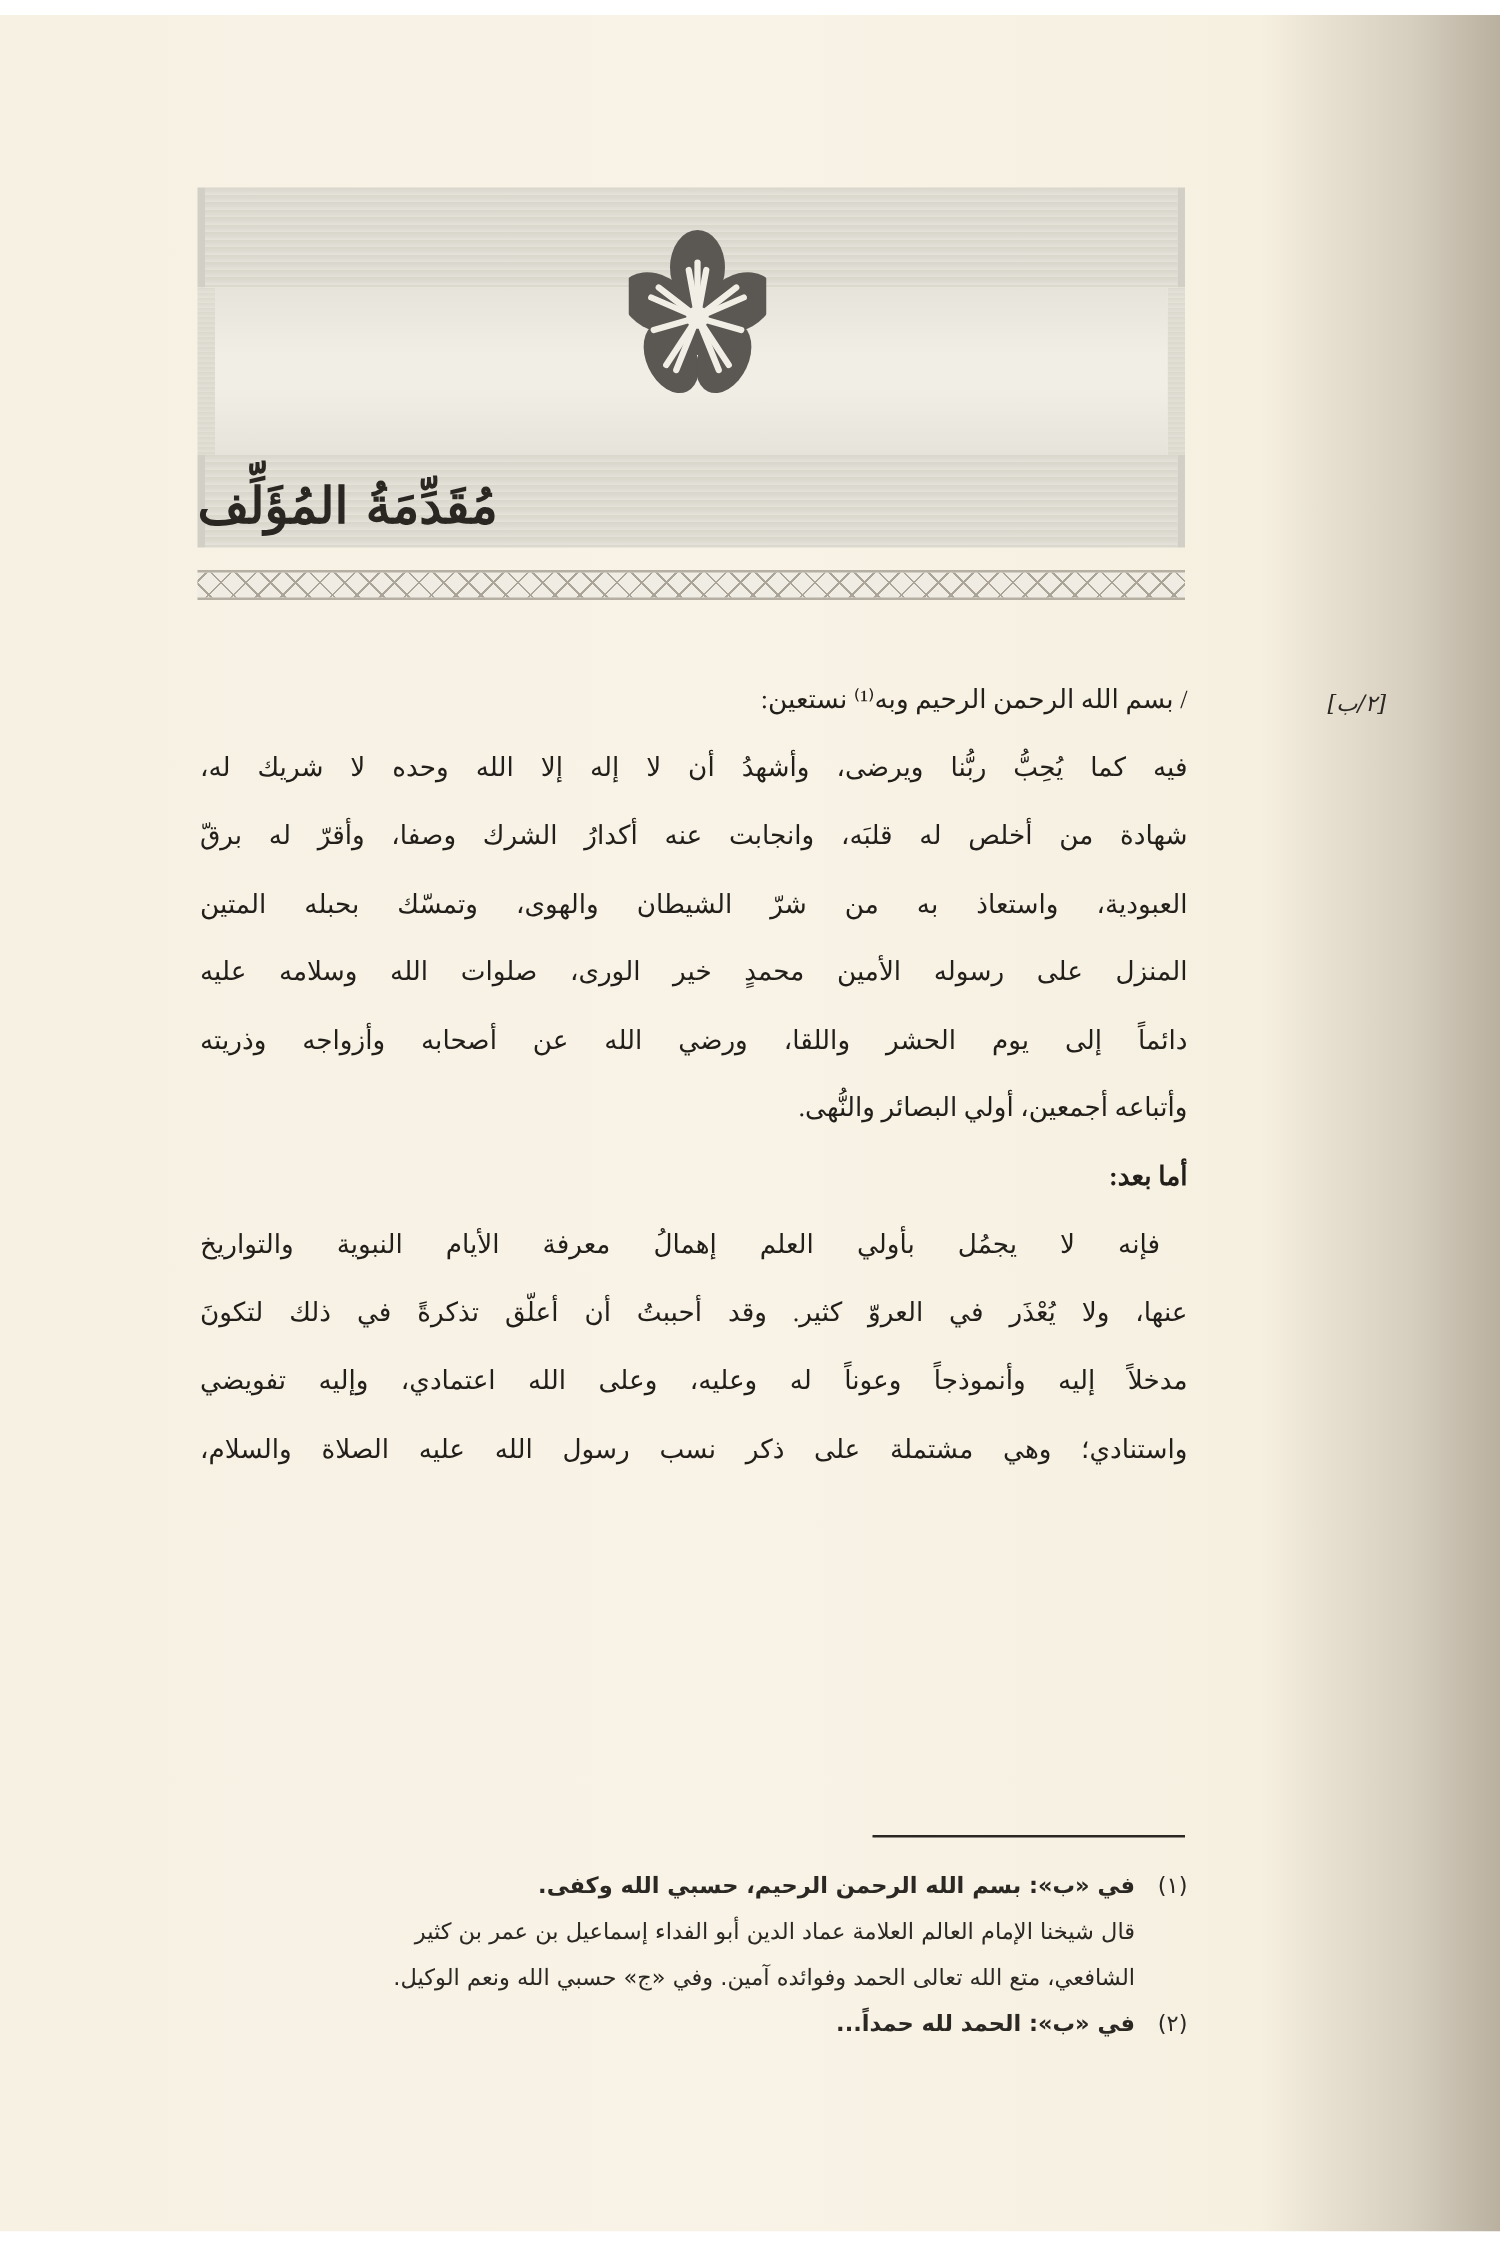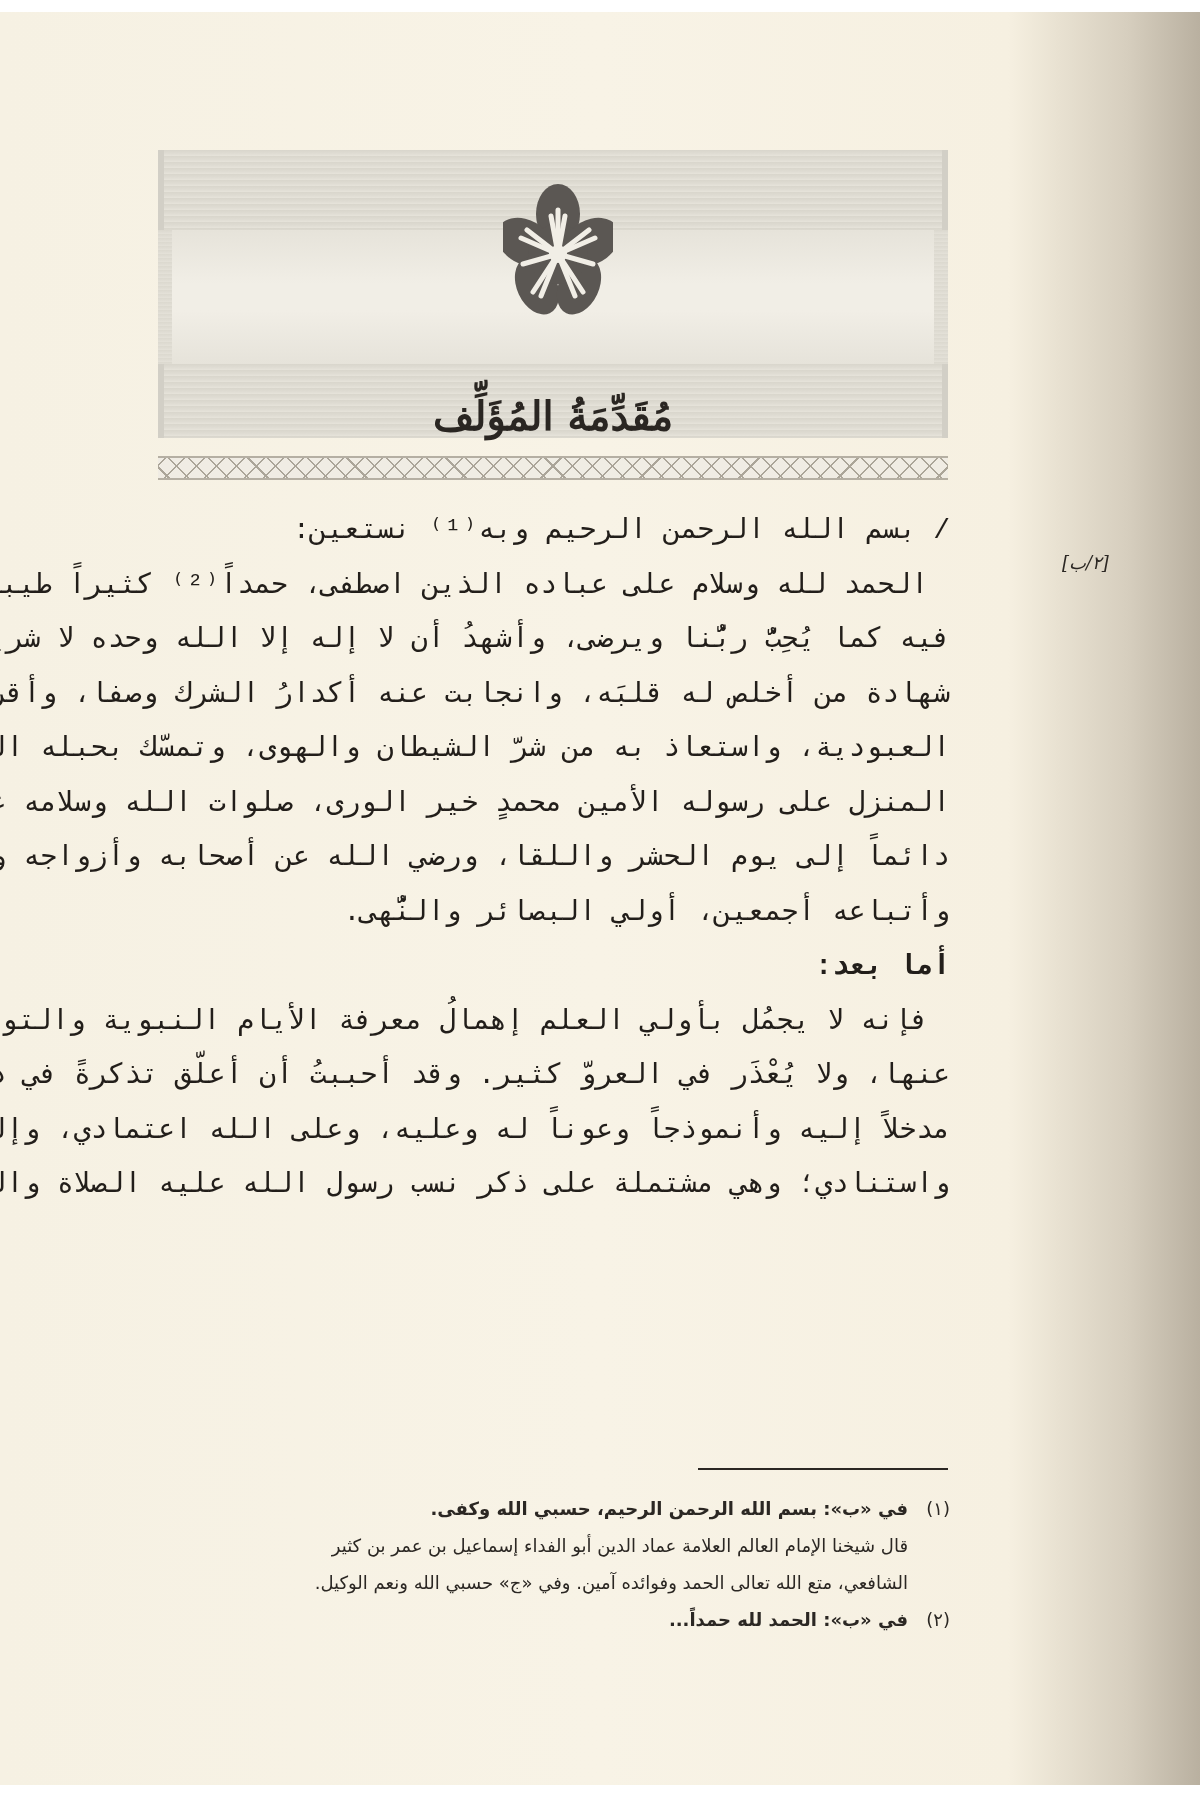--- a/index.html
+++ b/index.html
@@ -29,43 +29,43 @@
     .band-side.left { left: 158px; }
     .band-side.right { left: 934px; }
     .fade-mid {
       position: absolute; left: 172px; top: 218px; width: 762px; height: 134px;
       background: linear-gradient(to bottom, #e6e3da, #f1eee6 40%, #f1eee6 60%, #e6e3da);
     }
     .flower {
       position: absolute; left: 503px; top: 170px; width: 110px; height: 140px;
     }
     .title {
-      position: absolute; left: 158px; top: 380px; width: 790px; text-align: center;
+      position: absolute; left: 158px; top: 369px; width: 790px; text-align: left;
       font-family: "DejaVu Serif", serif; font-size: 40px; font-weight: bold;
       color: #2a2622; direction: rtl;
     }
     .border-strip {
       position: absolute; left: 158px; top: 444px; width: 790px; height: 24px;
       border-top: 2px solid #aaa498; border-bottom: 2px solid #aaa498;
       box-sizing: border-box;
       background:
         repeating-linear-gradient(45deg, transparent 0 7px, #9e988c 7px 8.5px, transparent 8.5px 14px),
         repeating-linear-gradient(-45deg, transparent 0 7px, #9e988c 7px 8.5px, transparent 8.5px 14px),
         #efece4;
       opacity: 0.85;
     }
     .folio {
       position: absolute; left: 1062px; top: 540px;
       font-size: 18px; color: #2b2723; direction: rtl; font-style: italic;
     }
     .body-text {
-      position: absolute; left: 160px; top: 492px; width: 790px;
+      position: absolute; left: 160px; top: 520px; width: 790px;
       direction: rtl; text-align: justify; text-align-last: right;
-      color: #221e1a; font-family: Liberation Mono, monospace;
-      font-size: 28px; line-height: 54.5px;
+      color: #221e1a; font-family: Liberation Serif, serif;
+      font-size: 21px; line-height: 54.5px;
     }
     .line { display: block; white-space: nowrap; text-align: justify; text-align-last: justify; }
     .line.last { text-align-last: right; }
     .line.indent { padding-right: 22px; }
     .heading-bold { font-weight: bold; }
     .fn-rule {
       position: absolute; left: 698px; top: 1456px; width: 250px; height: 0;
       border-top: 2px solid #2b2723;
     }
     .footnotes {
@@ -117,21 +117,20 @@
   </svg>
 
   <div class="title">مُقَدِّمَةُ المُؤَلِّف</div>
 
   <div class="border-strip"></div>
 
   <div class="folio">[٢/ب]</div>
 
   <div class="body-text">
     <span class="line last">/ بسم الله الرحمن الرحيم وبه⁽¹⁾ نستعين:</span>
-    <span class="line indent">الحمد لله وسلام على عباده الذين اصطفى، حمداً⁽²⁾ كثيراً طيباً مباركاً</span>
     <span class="line">فيه كما يُحِبُّ ربُّنا ويرضى، وأشهدُ أن لا إله إلا الله وحده لا شريك له،</span>
     <span class="line">شهادة من أخلص له قلبَه، وانجابت عنه أكدارُ الشرك وصفا، وأقرّ له برقّ</span>
     <span class="line">العبودية، واستعاذ به من شرّ الشيطان والهوى، وتمسّك بحبله المتين</span>
     <span class="line">المنزل على رسوله الأمين محمدٍ خير الورى، صلوات الله وسلامه عليه</span>
     <span class="line">دائماً إلى يوم الحشر واللقا، ورضي الله عن أصحابه وأزواجه وذريته</span>
     <span class="line last">وأتباعه أجمعين، أولي البصائر والنُّهى.</span>
     <span class="line last heading-bold">أما بعد:</span>
     <span class="line indent">فإنه لا يجمُل بأولي العلم إهمالُ معرفة الأيام النبوية والتواريخ</span>
     <span class="line">عنها، ولا يُعْذَر في العروّ كثير. وقد أحببتُ أن أعلّق تذكرةً في ذلك لتكونَ</span>
     <span class="line">مدخلاً إليه وأنموذجاً وعوناً له وعليه، وعلى الله اعتمادي، وإليه تفويضي</span>

